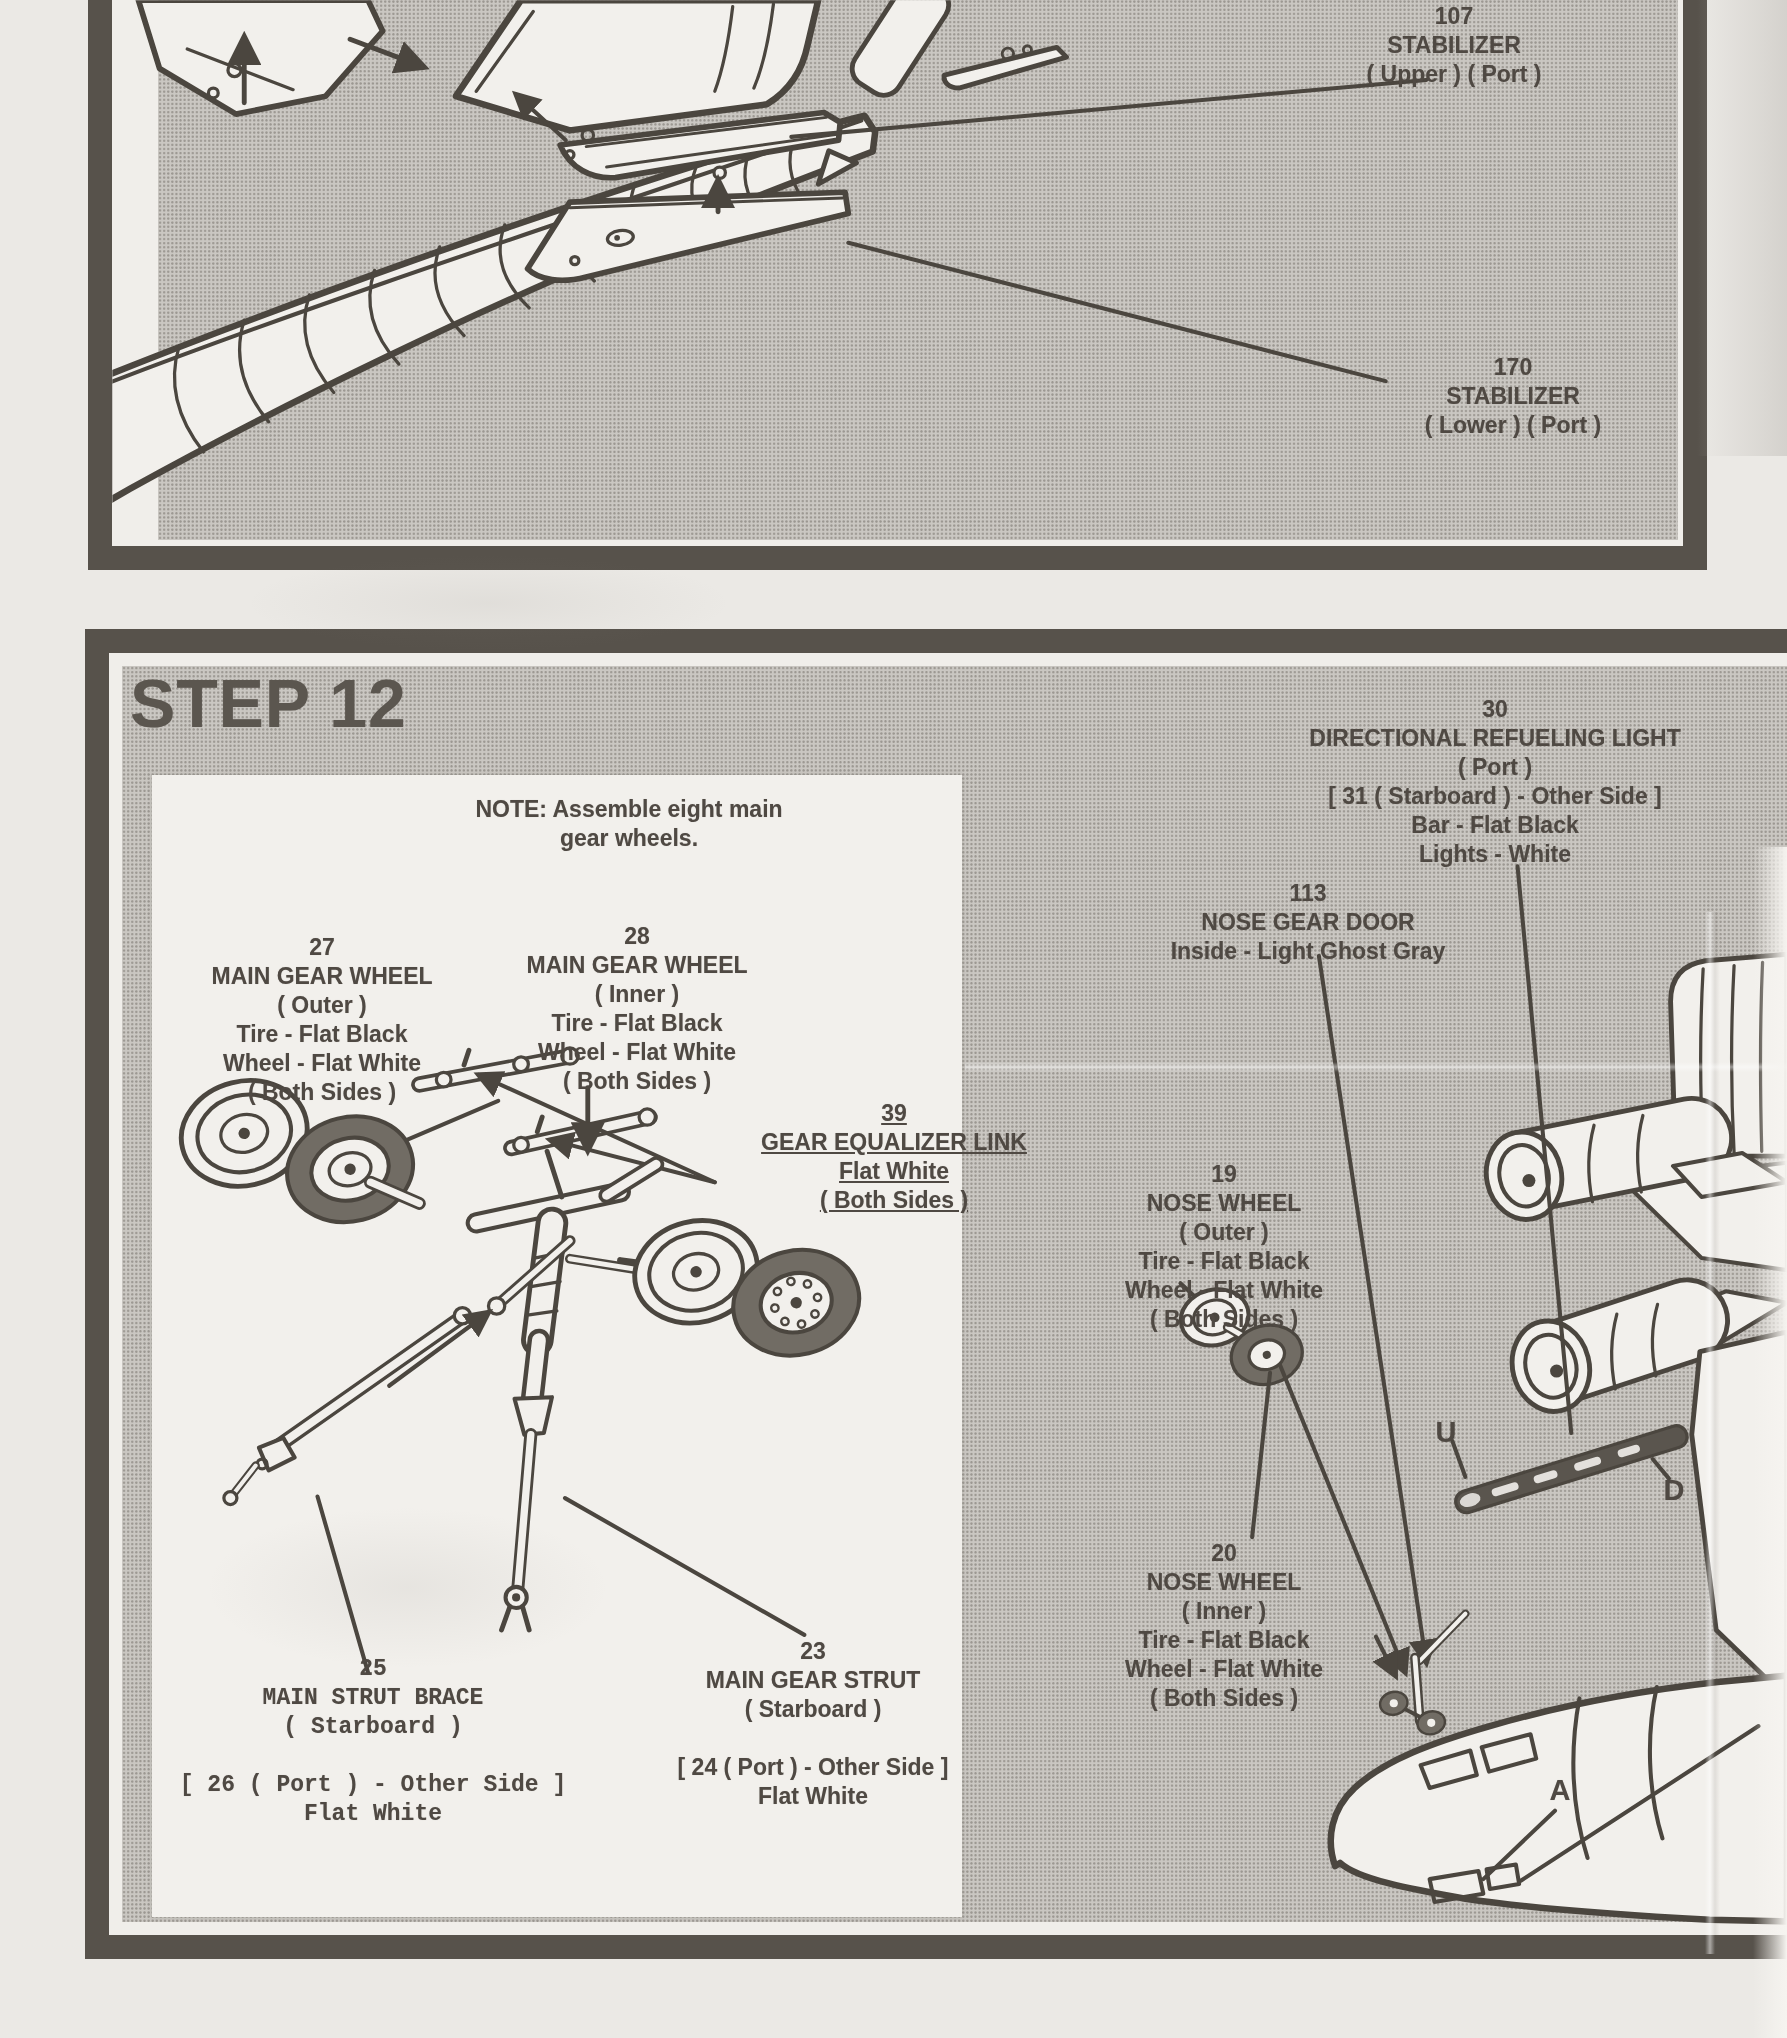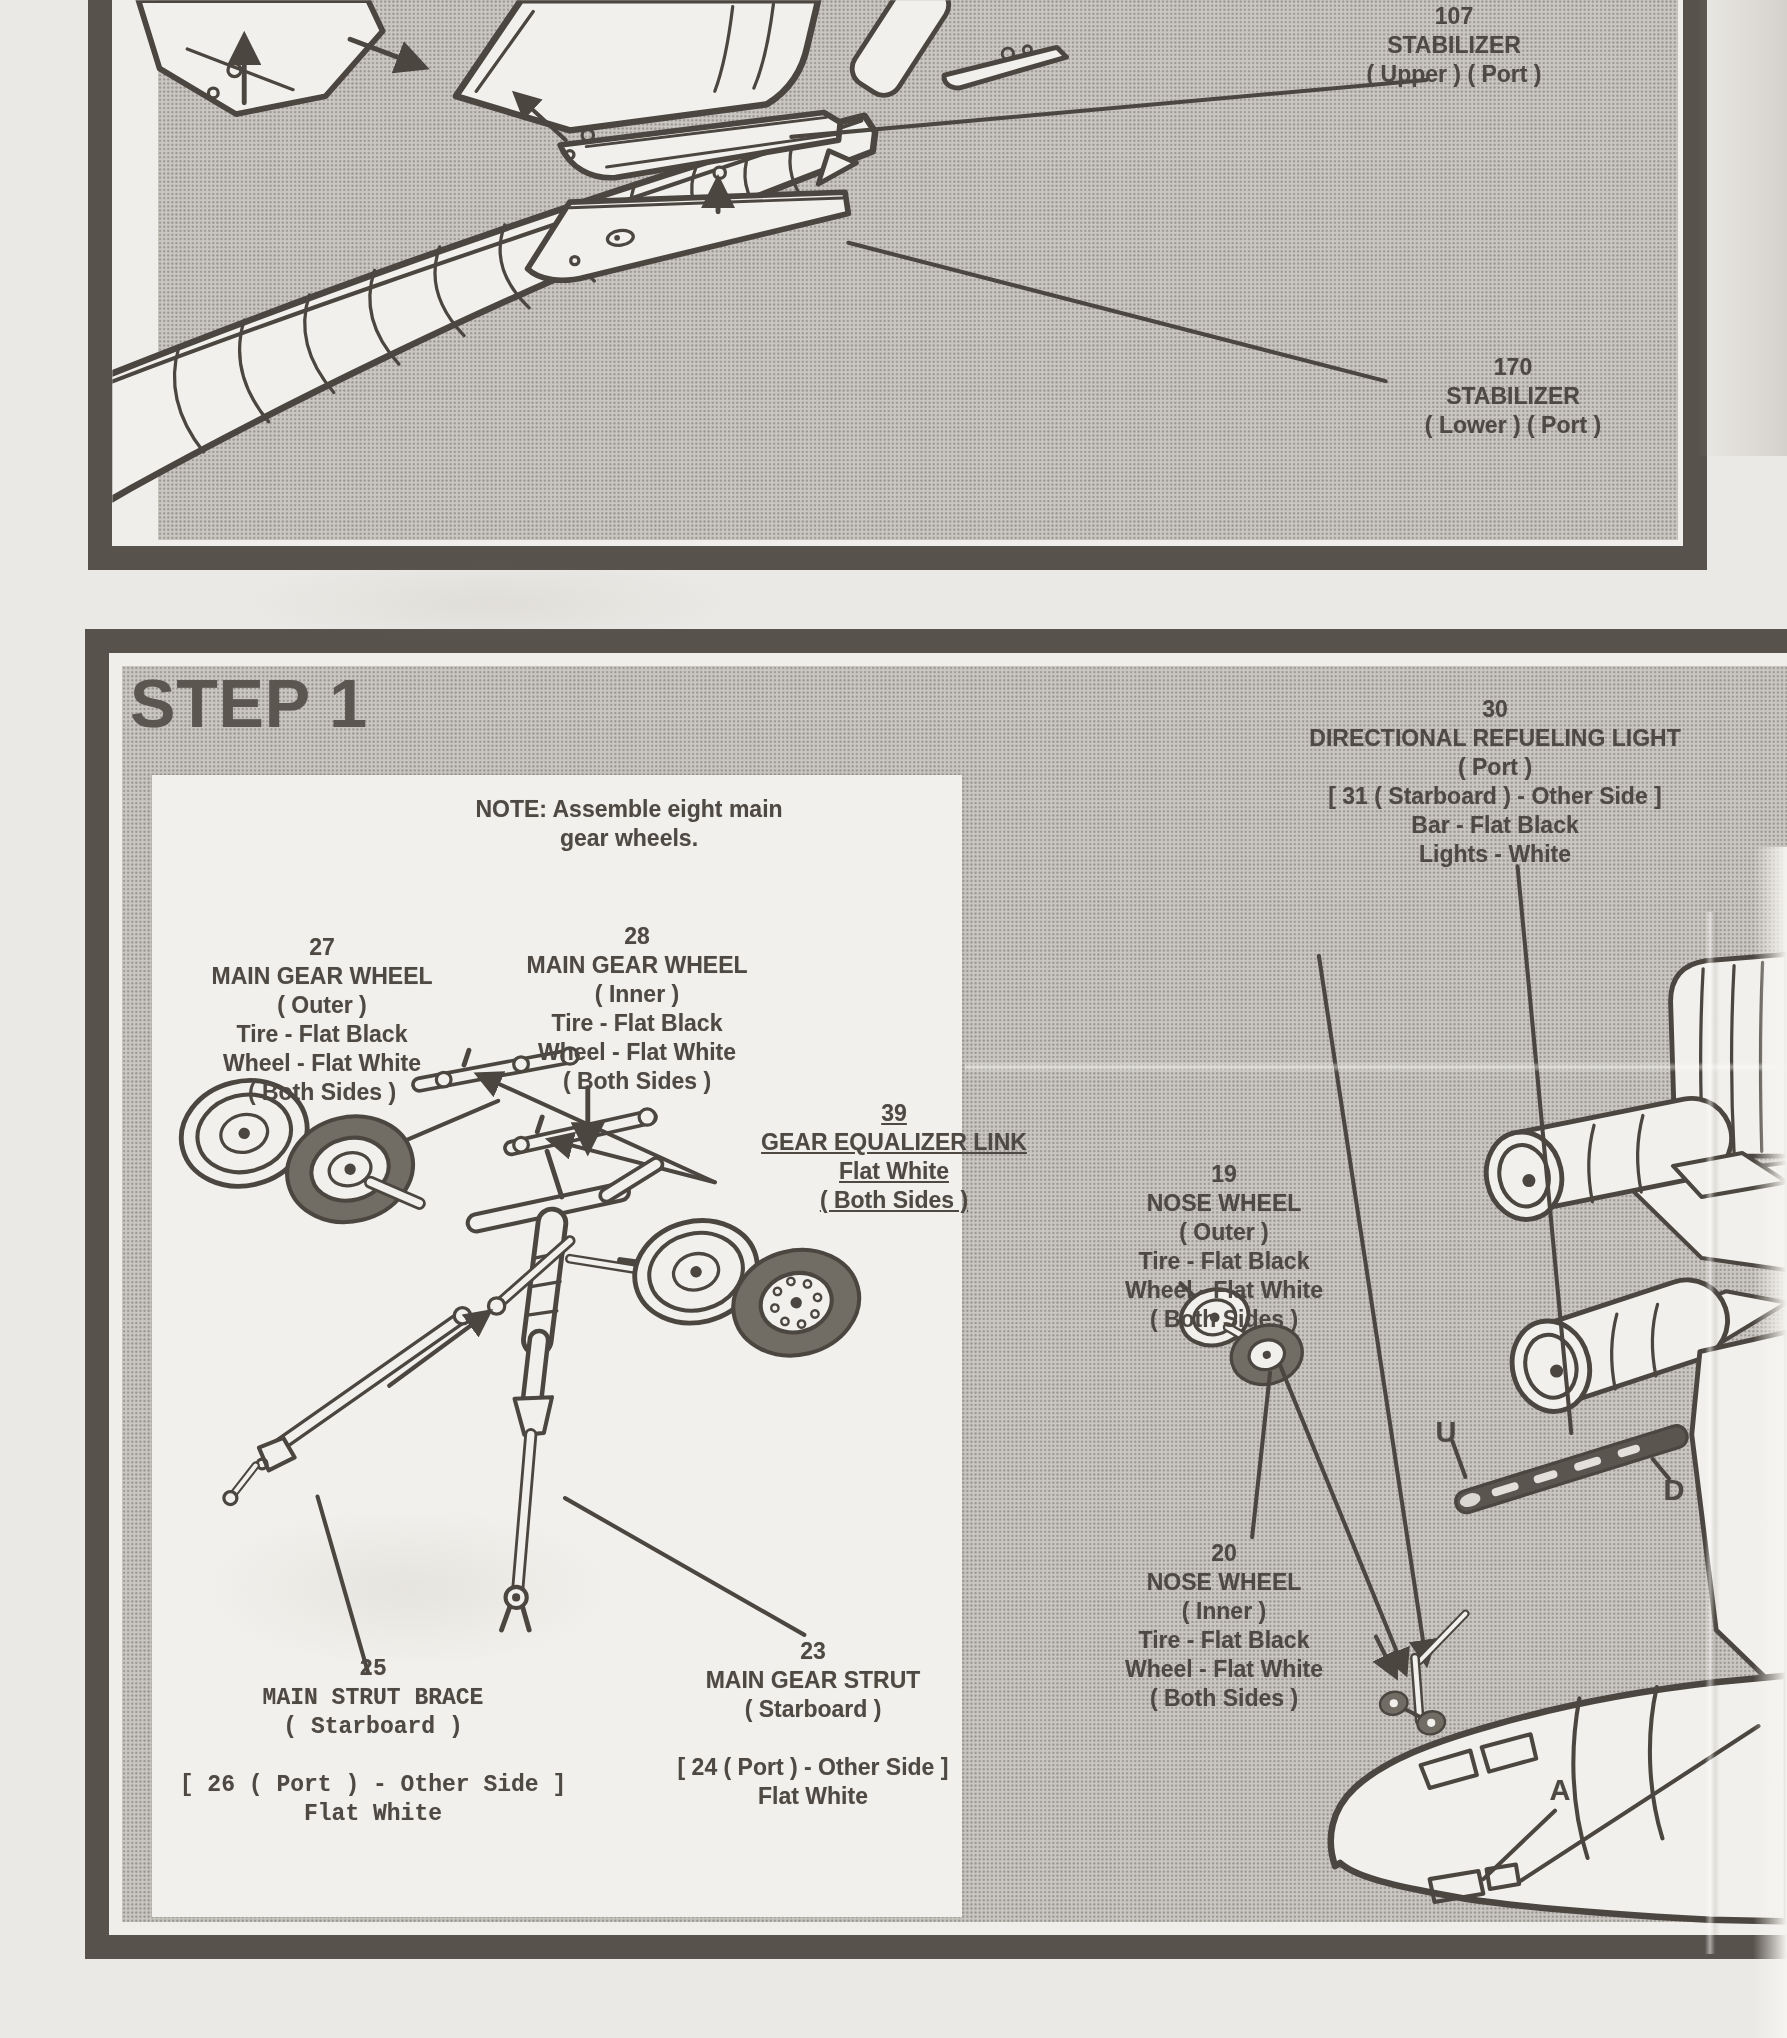--- a/index.html
+++ b/index.html
@@ -316,21 +316,21 @@
       <div class="line">107</div>
       <div class="line">STABILIZER</div>
       <div class="line">( Upper ) ( Port )</div>
     </div>
   <div class="lbl" style="left:1513px;top:353px;">
       <div class="line">170</div>
       <div class="line">STABILIZER</div>
       <div class="line">( Lower ) ( Port )</div>
     </div>
 
-  <div class="title" style="left:130px;top:664px;">STEP 1</div>
+  <div class="title" style="left:130px;top:664px;">STEP 12</div>
 
   <div class="lbl" style="left:629px;top:795px;">
       <div class="line">NOTE: Assemble eight main</div>
       <div class="line">gear wheels.</div>
     </div>
 
   <div class="lbl" style="left:322px;top:933px;">
       <div class="line">27</div>
       <div class="line">MAIN GEAR WHEEL</div>
       <div class="line">( Outer )</div>
@@ -369,20 +369,25 @@
       <div class="line">Flat White</div>
     </div>
   <div class="lbl" style="left:1495px;top:695px;">
       <div class="line">30</div>
       <div class="line">DIRECTIONAL REFUELING LIGHT</div>
       <div class="line">( Port )</div>
       <div class="line">[ 31 ( Starboard ) - Other Side ]</div>
       <div class="line">Bar - Flat Black</div>
       <div class="line">Lights - White</div>
     </div>
+  <div class="lbl" style="left:1308px;top:879px;">
+      <div class="line">113</div>
+      <div class="line">NOSE GEAR DOOR</div>
+      <div class="line">Inside - Light Ghost Gray</div>
+    </div>
   <div class="lbl" style="left:1224px;top:1132px;margin-top:28px;">
       <div class="line">19</div>
       <div class="line">NOSE WHEEL</div>
       <div class="line">( Outer )</div>
       <div class="line">Tire - Flat Black</div>
       <div class="line">Wheel - Flat White</div>
       <div class="line">( Both Sides )</div>
     </div>
   <div class="lbl" style="left:1224px;top:1539px;">
       <div class="line">20</div>

